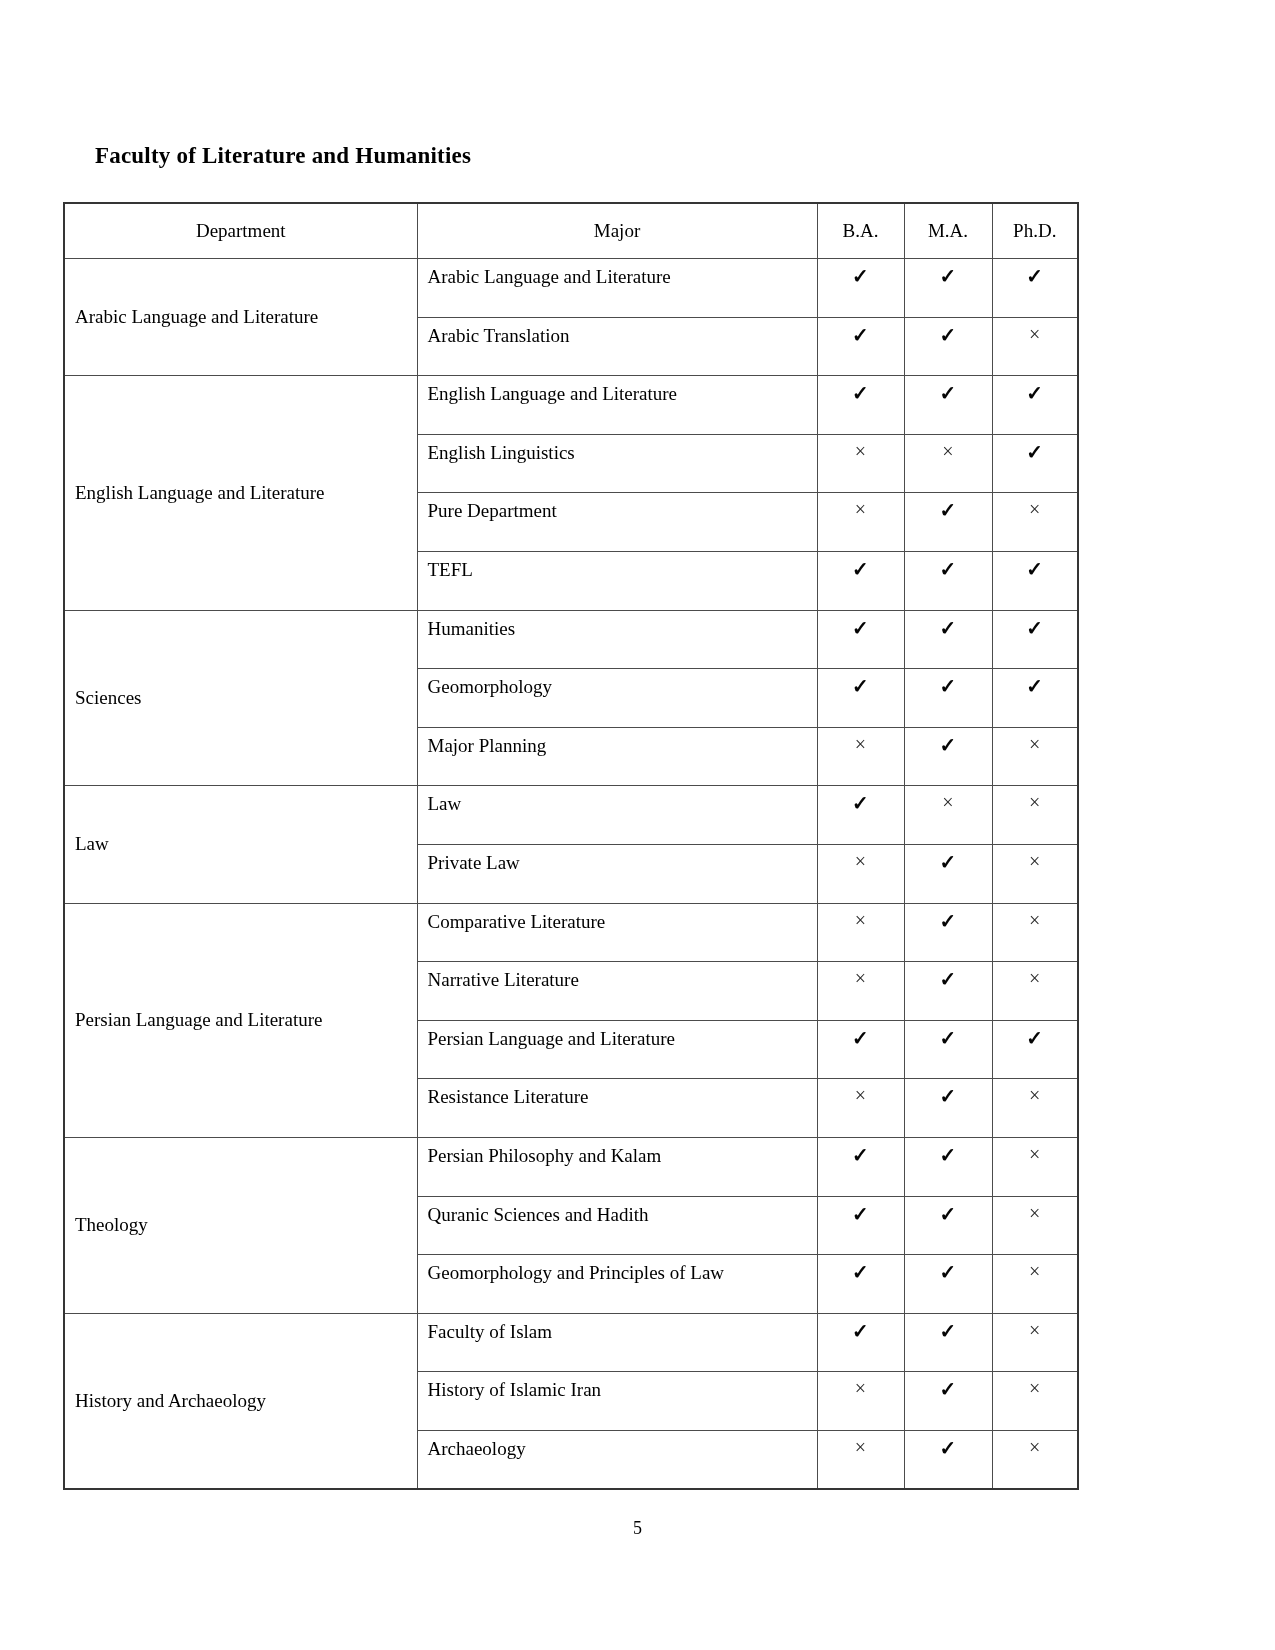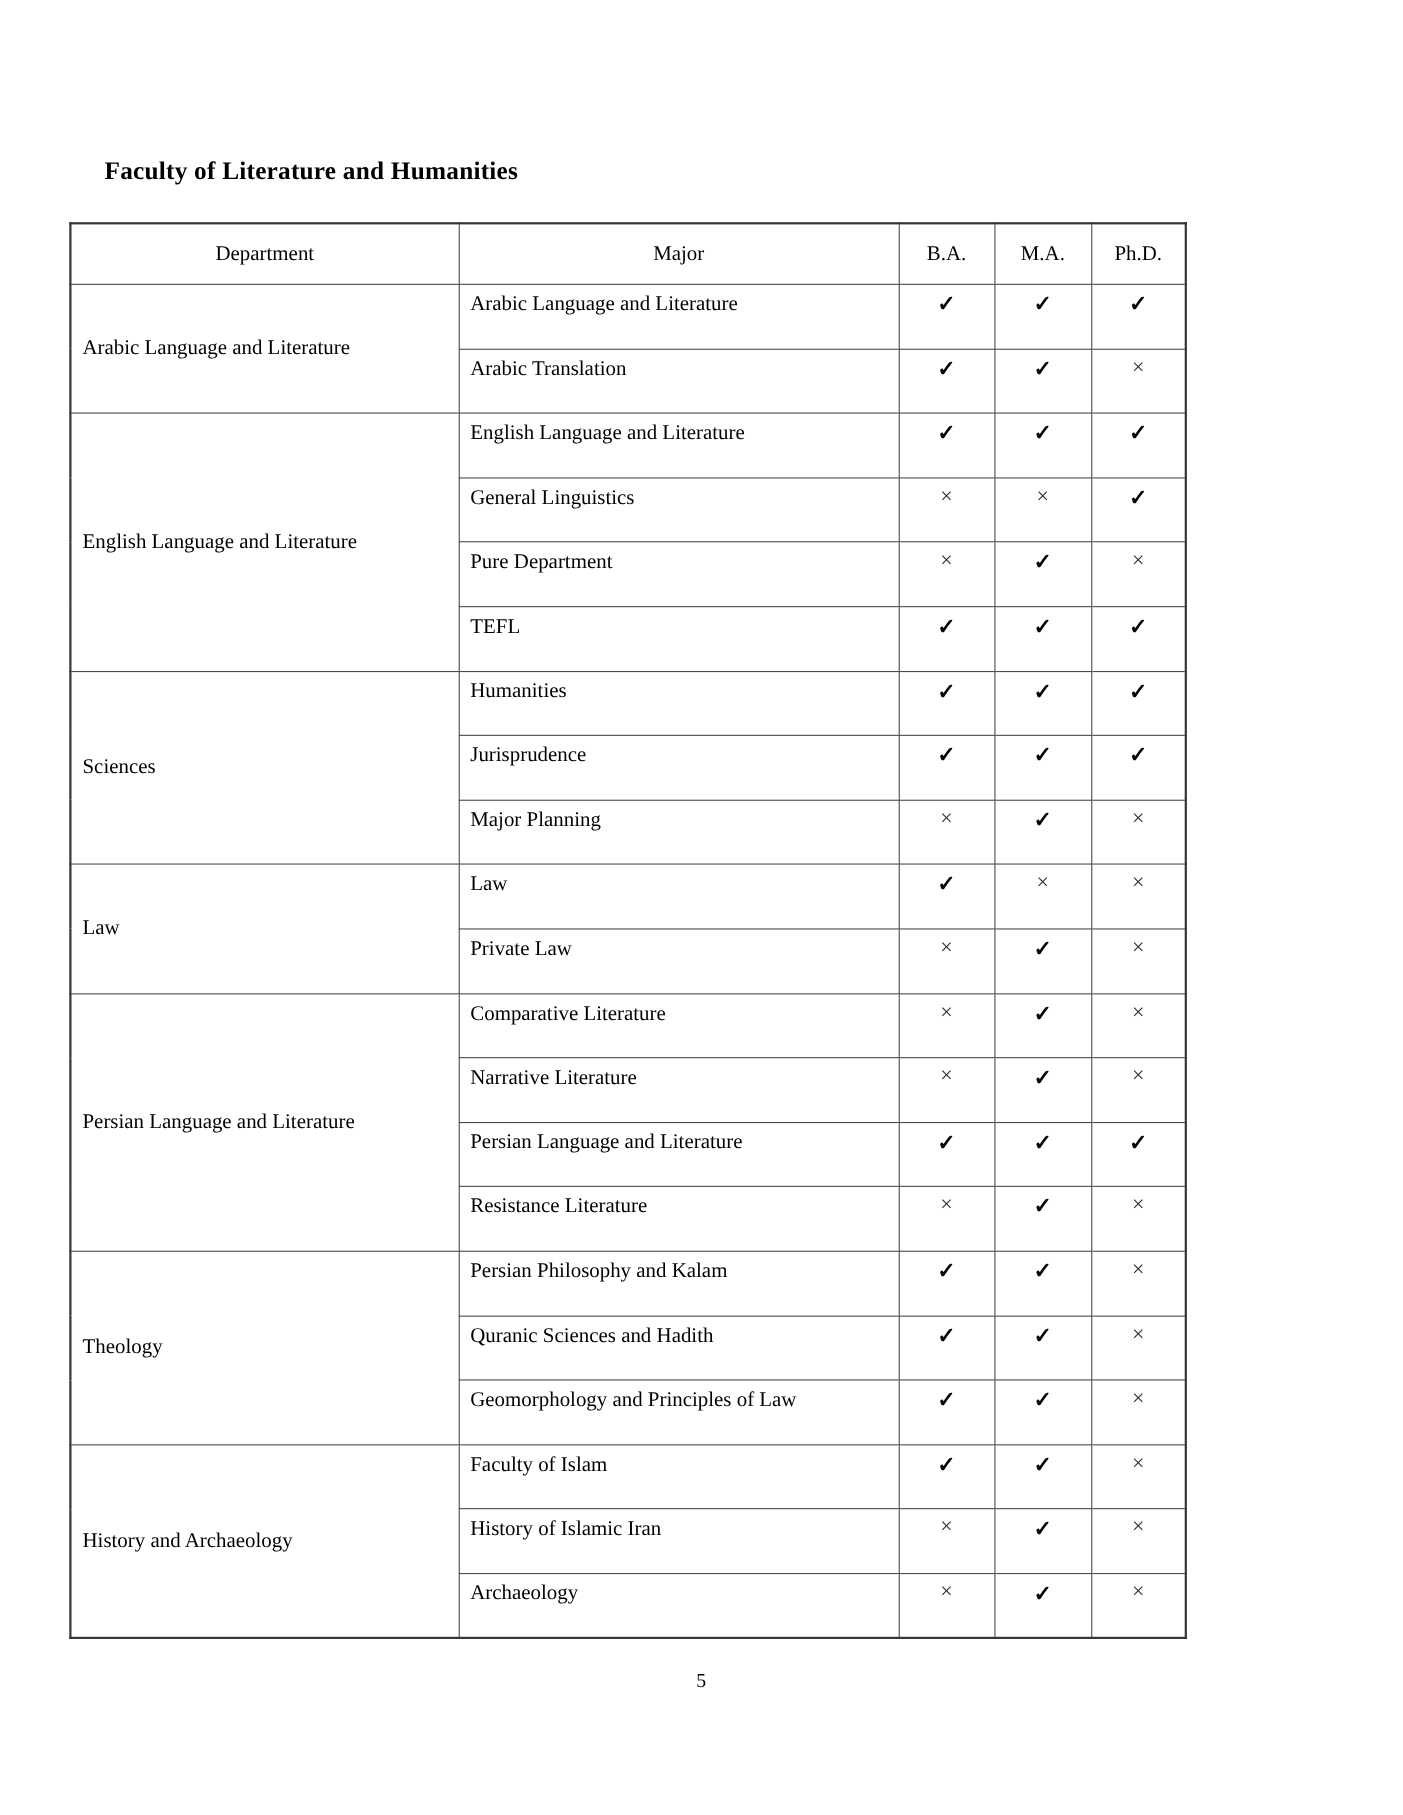--- a/index.html
+++ b/index.html
@@ -110,21 +110,21 @@
         <td class="mark"><span class="mark-no">×</span></td>
       </tr>
       <tr>
         <td class="dept" rowspan="4">English Language and Literature</td>
         <td class="major">English Language and Literature</td>
         <td class="mark"><span class="mark-yes">✓</span></td>
         <td class="mark"><span class="mark-yes">✓</span></td>
         <td class="mark"><span class="mark-yes">✓</span></td>
       </tr>
       <tr>
-        <td class="major">General Linguistics</td>
+        <td class="major">English Linguistics</td>
         <td class="mark"><span class="mark-no">×</span></td>
         <td class="mark"><span class="mark-no">×</span></td>
         <td class="mark"><span class="mark-yes">✓</span></td>
       </tr>
       <tr>
         <td class="major">Pure Department</td>
         <td class="mark"><span class="mark-no">×</span></td>
         <td class="mark"><span class="mark-yes">✓</span></td>
         <td class="mark"><span class="mark-no">×</span></td>
       </tr>
@@ -135,21 +135,21 @@
         <td class="mark"><span class="mark-yes">✓</span></td>
       </tr>
       <tr>
         <td class="dept" rowspan="3">Sciences</td>
         <td class="major">Humanities</td>
         <td class="mark"><span class="mark-yes">✓</span></td>
         <td class="mark"><span class="mark-yes">✓</span></td>
         <td class="mark"><span class="mark-yes">✓</span></td>
       </tr>
       <tr>
-        <td class="major">Jurisprudence</td>
+        <td class="major">Geomorphology</td>
         <td class="mark"><span class="mark-yes">✓</span></td>
         <td class="mark"><span class="mark-yes">✓</span></td>
         <td class="mark"><span class="mark-yes">✓</span></td>
       </tr>
       <tr>
         <td class="major">Major Planning</td>
         <td class="mark"><span class="mark-no">×</span></td>
         <td class="mark"><span class="mark-yes">✓</span></td>
         <td class="mark"><span class="mark-no">×</span></td>
       </tr>

